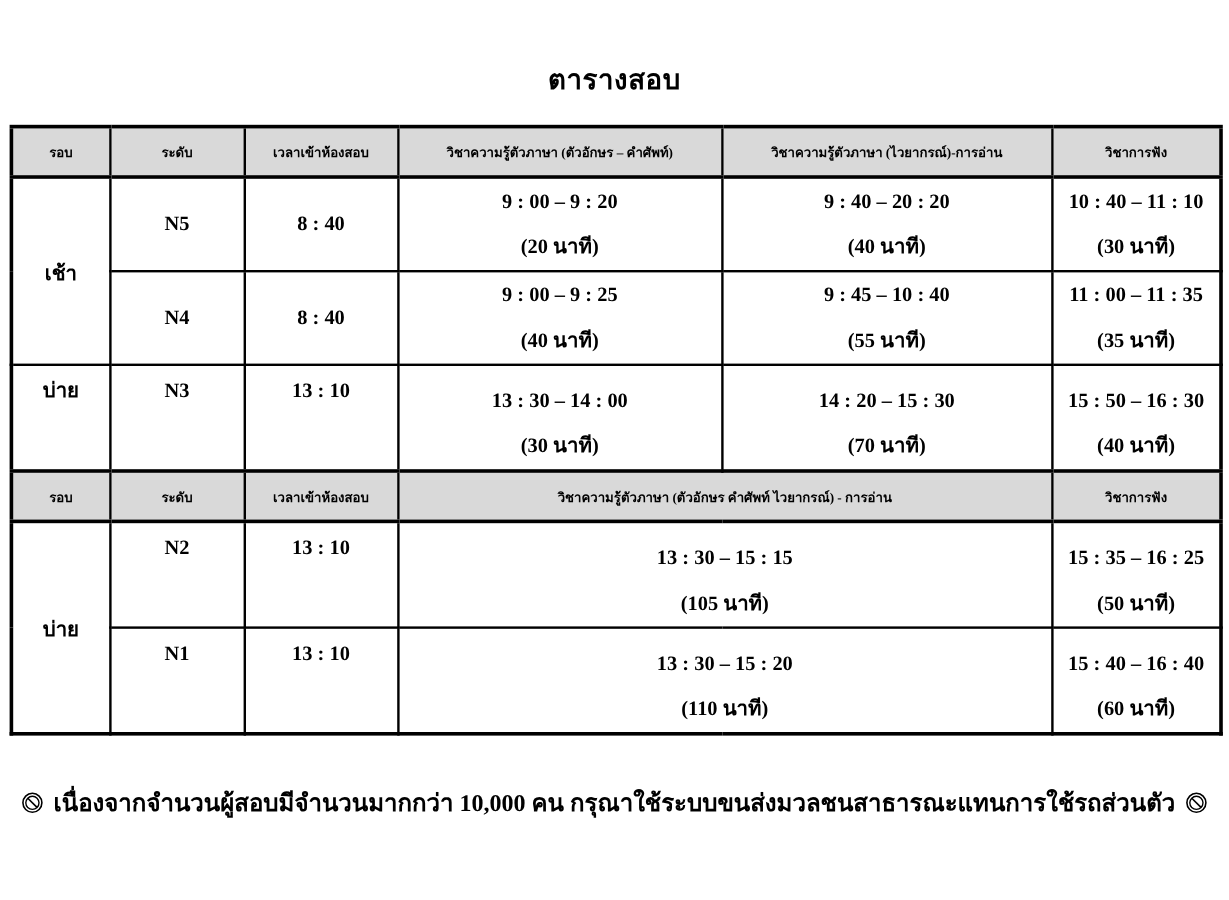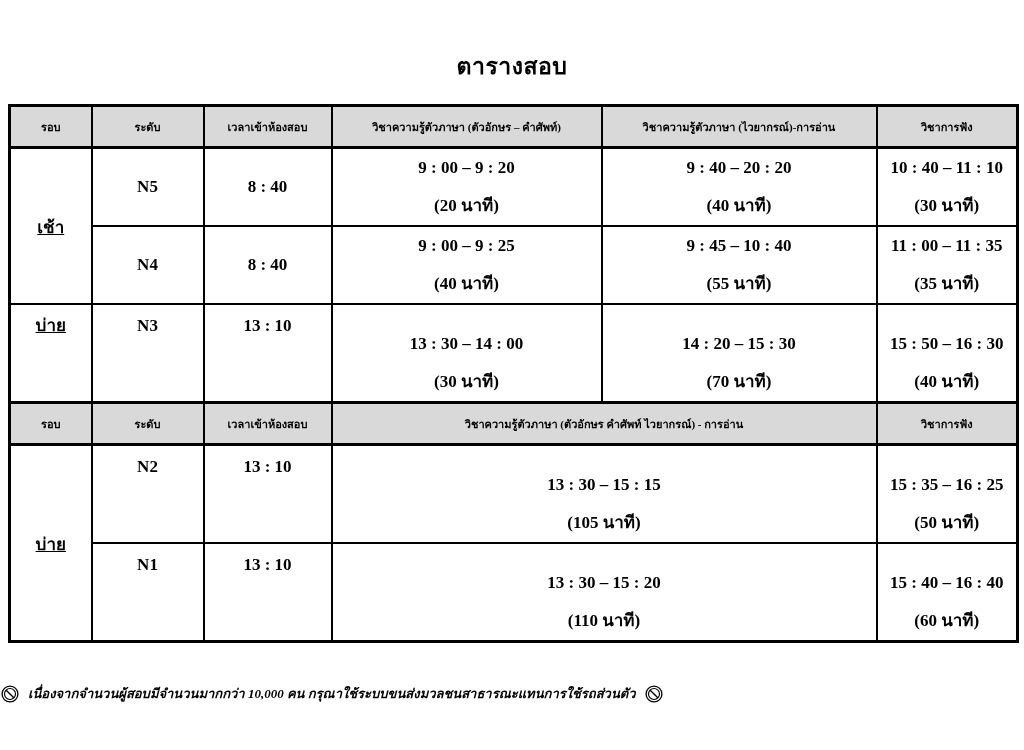--- a/index.html
+++ b/index.html
@@ -40,30 +40,29 @@
 
   .r-n5 { height: 77px; }
   .r-n4 { height: 78px; }
   .r-n3 { height: 83px; }
   .r-n2 { height: 78px; }
   .r-n1 { height: 83px; }
 
   td.mid { vertical-align: middle; }
   td.topal { vertical-align: top; padding-top: 9px; line-height: 24px; }
   td.two { vertical-align: middle; }
-  td.two.topal { vertical-align: top; padding-top: 20px; }
+  td.two.topal { vertical-align: top; padding-top: 10px; }
   td.two .line { line-height: 38px; height: 38px; }
 
-  .round-cell { font-size: 17px; text-decoration: underline; }
+  .round-cell { font-size: 17px; }
 
   .footer {
     margin-top: 40px;
-    text-align: left;
-    font-size: 13px;
-    font-style: italic;
+    text-align: center;
+    font-size: 20px;
   }
   .footer .inner { display: inline-flex; align-items: center; gap: 8px; }
   .no-icon { width: 20px; height: 20px; flex: 0 0 auto; }
   .no-icon circle, .no-icon line { stroke: var(--text, #000); fill: none; }
 </style>
 </head>
 <body>
 
 <div class="page">
 

